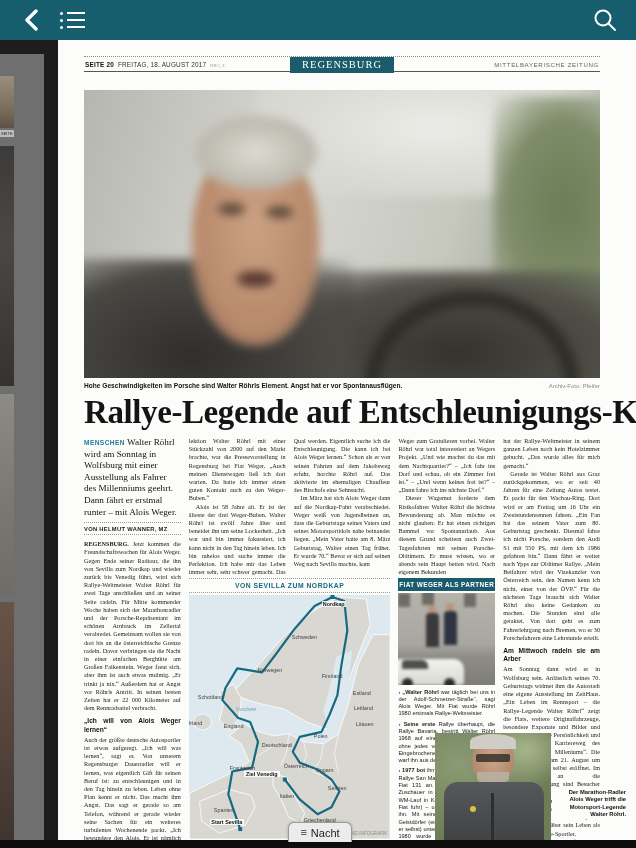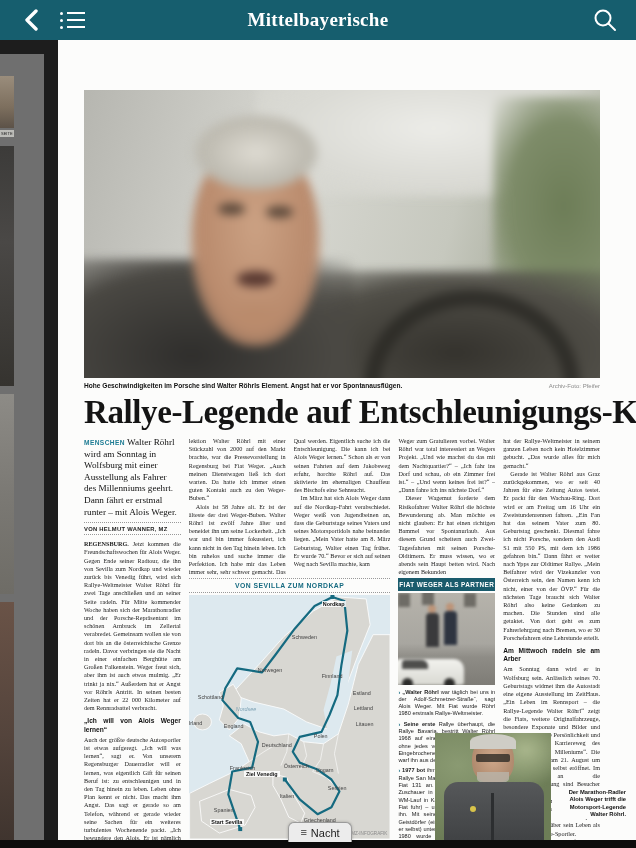--- a/index.html
+++ b/index.html
@@ -134,21 +134,20 @@
         </div>
       <div class="row">
           <div class="dot"></div>
           <div class="bar"></div>
         </div>
       <div class="row">
           <div class="dot"></div>
           <div class="bar"></div>
         </div>
     </div>
-    <div class="tb-title">Mittelbayerische</div>
     <div class="tb-search">
       <svg width="26" height="26" viewBox="0 0 26 26">
         <circle cx="11" cy="11" r="7.5" stroke="#fff" stroke-width="2" fill="none"></circle>
         <line x1="16.5" y1="16.5" x2="23" y2="23" stroke="#fff" stroke-width="2" stroke-linecap="round"></line>
       </svg>
     </div>
   </div>
 
   <div class="leftstrip">
     <div class="dimpage">
@@ -165,20 +164,29 @@
         <div style="width:14px;height:200px;background:linear-gradient(#8d8b86,#7b7974 50%,#6e6c66);"></div>
       </div>
       <div class="sliver" style="top:548px; height:240px;">
         <div style="width:14px;height:240px;background:linear-gradient(#6a5347,#54443c 55%,#3f342e);"></div>
       </div>
     </div>
   </div>
 
   <div class="page">
 
+    <div class="pagehead">
+      <div class="ph-left">
+        <b>SEITE 20</b>
+        <span>FREITAG, 18. AUGUST 2017</span>
+        <span class="ph-ed">RRO_3</span>
+      </div>
+      <div class="ph-right">MITTELBAYERISCHE ZEITUNG</div>
+      <div class="ph-badge">REGENSBURG</div>
+    </div>
 
     <div class="mainphoto">
       <div class="mp-blur">
         <div class="mp-wind"></div>
         <div class="mp-green"></div>
         <div class="mp-dash"></div>
         <div class="mp-wheel"></div>
         <div class="mp-shoulder"></div>
         <div class="mp-face"></div>
         <div class="mp-hair"></div>

